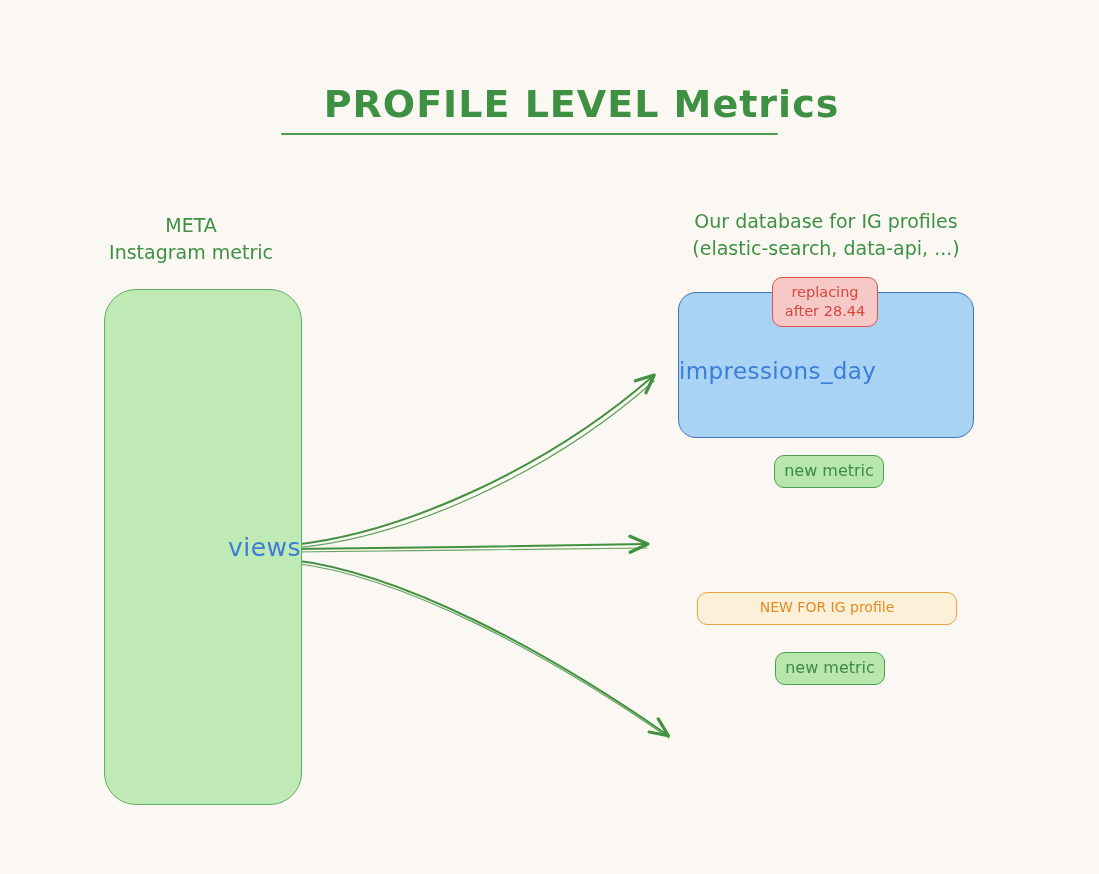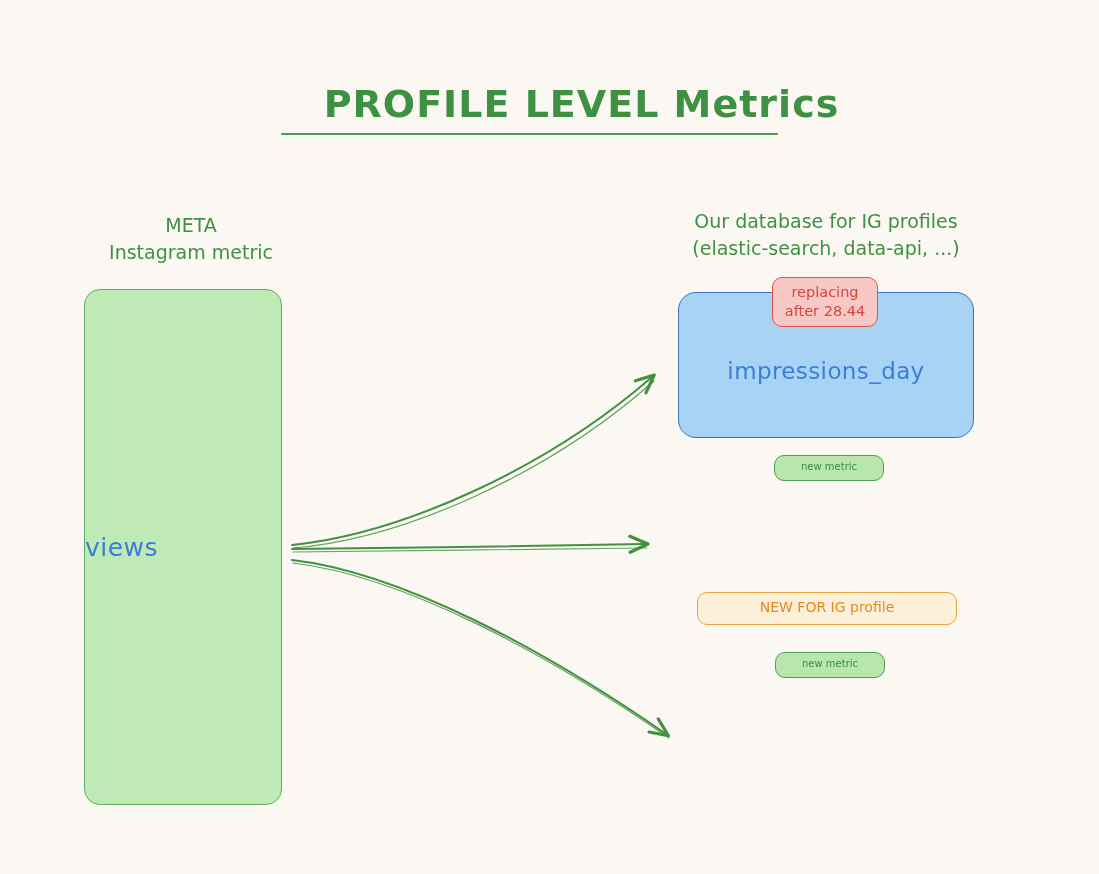--- a/index.html
+++ b/index.html
@@ -53,51 +53,51 @@
     font-weight: 500;
   }
   .col-head.left  { left: 60px;  top: 212px; width: 262px; }
   .col-head.right { left: 640px; top: 208px; width: 372px; }
   .col-head .l1 { display: block; }
   .col-head .l2 { display: block; }
 
   
   .source-box {
     position: absolute;
-    left: 84px;
+    left: 104px;
     top: 289px;
     width: 198px;
     height: 516px;
     background: #bfeab5;
     border: 1.6px solid #5faf63;
-    border-radius: 16px;
+    border-radius: 32px;
     box-sizing: border-box;
     display: flex;
     align-items: center;
-    justify-content: flex-start;
+    justify-content: flex-end;
   }
   .source-label {
     color: #3b7dd8;
     font-size: 25px;
     font-weight: 500;
     letter-spacing: 0.5px;
   }
 
   
   .target-box {
     position: absolute;
     left: 678px;
     width: 296px;
     background: #a8d3f5;
     border: 1.6px solid #3f72b8;
     border-radius: 18px;
     box-sizing: border-box;
     display: flex;
     align-items: center;
-    justify-content: center;
+    justify-content: flex-start;
   }
   .target-box.b1 { top: 292px; height: 146px; }
   .target-box.b2 { top: 471px; height: 147px; }
   .target-box.b3 { top: 662px; height: 145px; }
   .target-label {
     color: #3b7dd8;
     font-size: 23px;
     font-weight: 500;
     letter-spacing: 0.4px;
   }
@@ -122,21 +122,21 @@
     color: #d8453f;
     font-size: 14.5px;
     z-index: 5;
   }
   .badge-green {
     width: 110px;
     padding: 5px 6px 6px;
     background: #b7e7ad;
     border: 1.6px solid #4e9e4f;
     color: #3e8b45;
-    font-size: 10px;
+    font-size: 16px;
     z-index: 5;
   }
   .badge-green.g1 { left: 774px; top: 455px; }
   .badge-green.g2 { left: 775px; top: 652px; }
   .badge-orange {
     left: 697px;
     top: 592px;
     width: 260px;
     padding: 6px 20px 7px;
     background: #fdf0d8;

